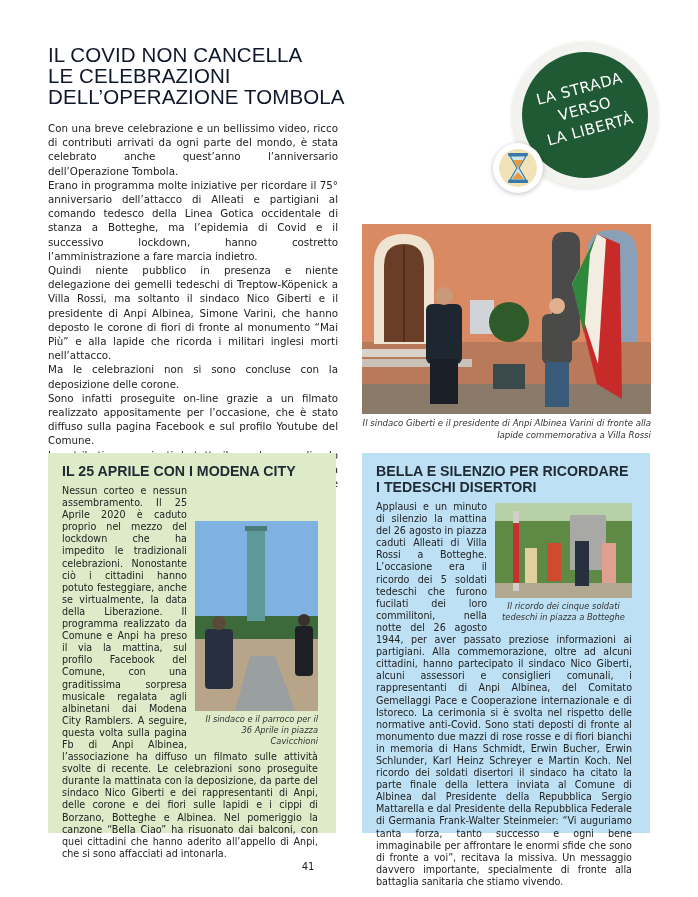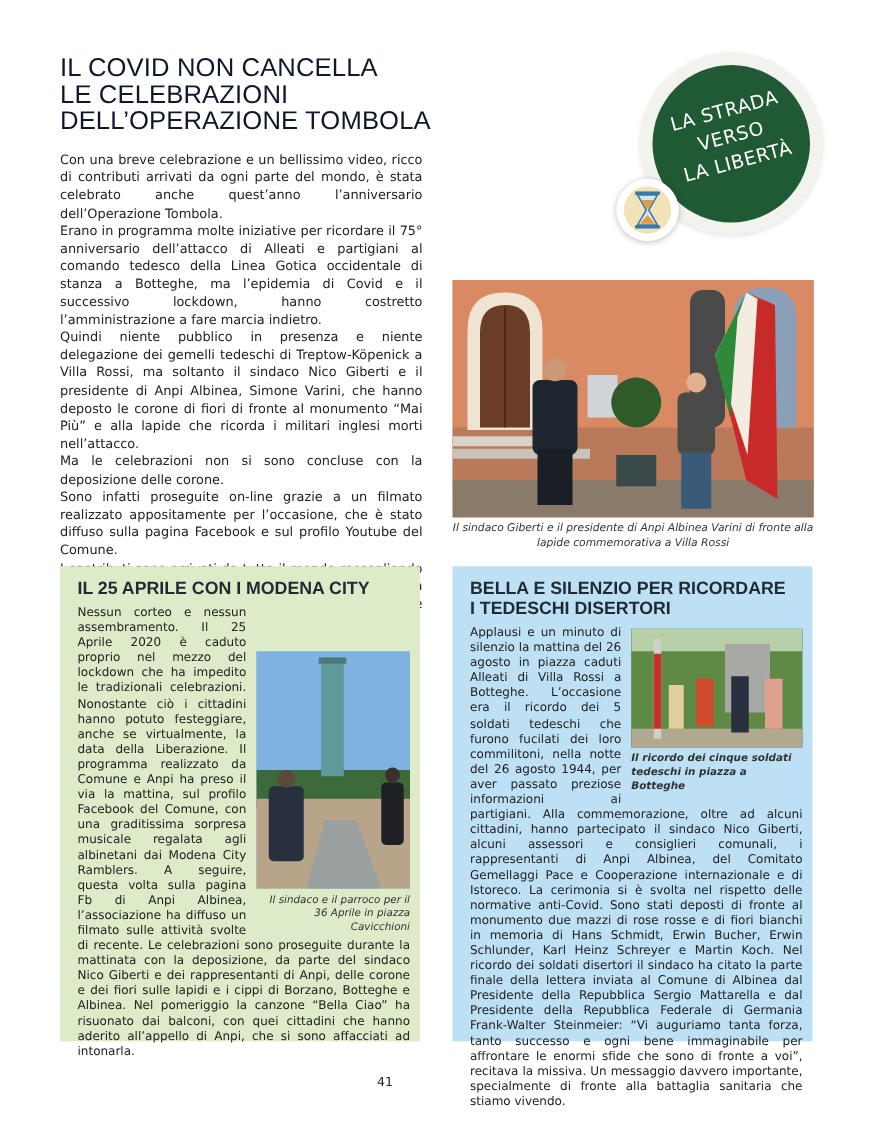--- a/index.html
+++ b/index.html
@@ -19,35 +19,35 @@
   .badge-text { position: absolute; left: 0; top: 26px; width: 126px; text-align: center;
            color: #fff; font-family: "DejaVu Sans", sans-serif; font-size: 15px; line-height: 21px;
            transform: rotate(-15deg); letter-spacing: 0.5px; }
   .badge-text div { white-space: nowrap; }
   .hourglass-wrap { position: absolute; left: 493px; top: 143px; width: 50px; height: 50px; border-radius: 50%;
            background: #fff; box-shadow: 0 1px 5px rgba(0,0,0,0.25); }
   .hourglass-inner { position: absolute; left: 6px; top: 6px; width: 38px; height: 38px; border-radius: 50%;
            background: #f1e3b7; display: flex; align-items: center; justify-content: center; }
   .photo1 { position: absolute; left: 362px; top: 224px; width: 289px; height: 190px; overflow: hidden;
             background: #d98a62; }
-  .caption1 { position: absolute; left: 362px; top: 418px; width: 289px; text-align: center;
+  .caption1 { position: absolute; left: 362px; top: 418px; width: 289px; text-align: right;
               font-size: 8.6px; line-height: 11.5px; font-style: italic; color: #333; }
-  .box { position: absolute; top: 453px; width: 288px; height: 380px; box-sizing: border-box; padding: 10px 8px 0 14px; }
+  .box { position: absolute; top: 453px; width: 288px; height: 380px; box-sizing: border-box; padding: 10px 18px 0 14px; }
   .box.green { left: 48px; background: #ddebc9; }
   .box.blue { left: 362px; background: #bde0f5; }
   .box h2 { margin: 0 0 6px 0; font-family: "Liberation Sans", sans-serif; font-weight: bold;
             font-size: 14.2px; line-height: 16px; color: #1f2a33; }
   .box h2 div { white-space: nowrap; }
   .box-text { font-size: 9.6px; line-height: 12.1px; text-align: justify; color: #222; }
   .box-text p { margin: 0; }
   .float-right { float: right; margin: 2px 0 4px 8px; }
   .photo2 { width: 123px; height: 190px; background: #9cc4e6; position: relative; overflow: hidden; }
   .caption2 { width: 123px; font-size: 8.3px; line-height: 11px; font-style: italic; color: #333; text-align: right; margin-top: 3px; }
   .photo3 { width: 137px; height: 95px; background: #6e8b52; position: relative; overflow: hidden; }
-  .caption3 { width: 137px; font-size: 8.3px; line-height: 11px; font-style: italic; color: #333; text-align: left; margin-top: 3px; font-weight: bold; }
+  .caption3 { width: 137px; font-size: 8.3px; line-height: 11px; font-style: italic; color: #333; text-align: center; margin-top: 3px; }
   .page-num { position: absolute; left: 0; width: 616px; top: 861px; text-align: center; font-size: 10px; color: #222; }
 </style>
 </head>
 <body>
 
 <div class="title">
   <div>IL COVID NON CANCELLA</div>
   <div>LE CELEBRAZIONI</div>
   <div>DELL’OPERAZIONE TOMBOLA</div>
 </div>

